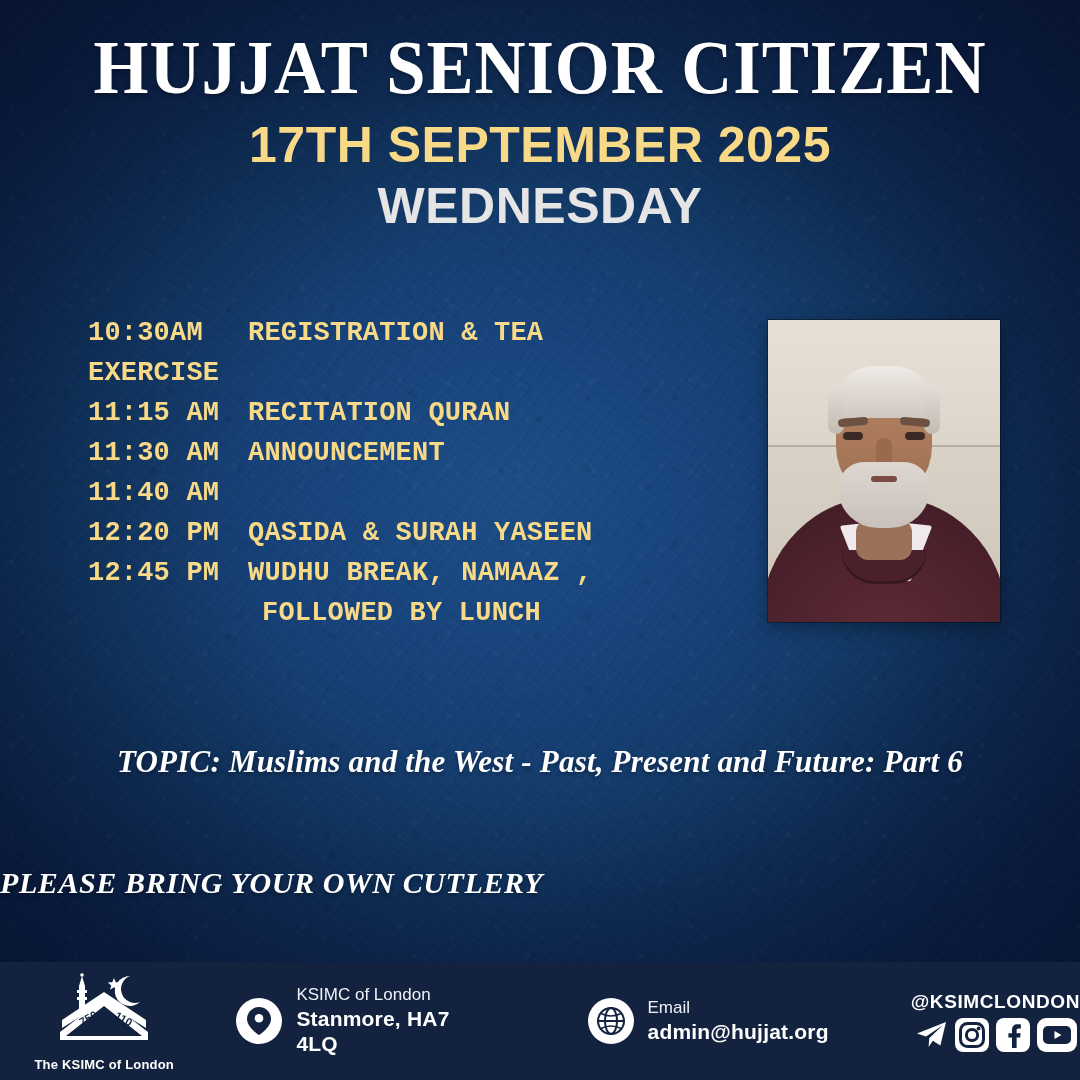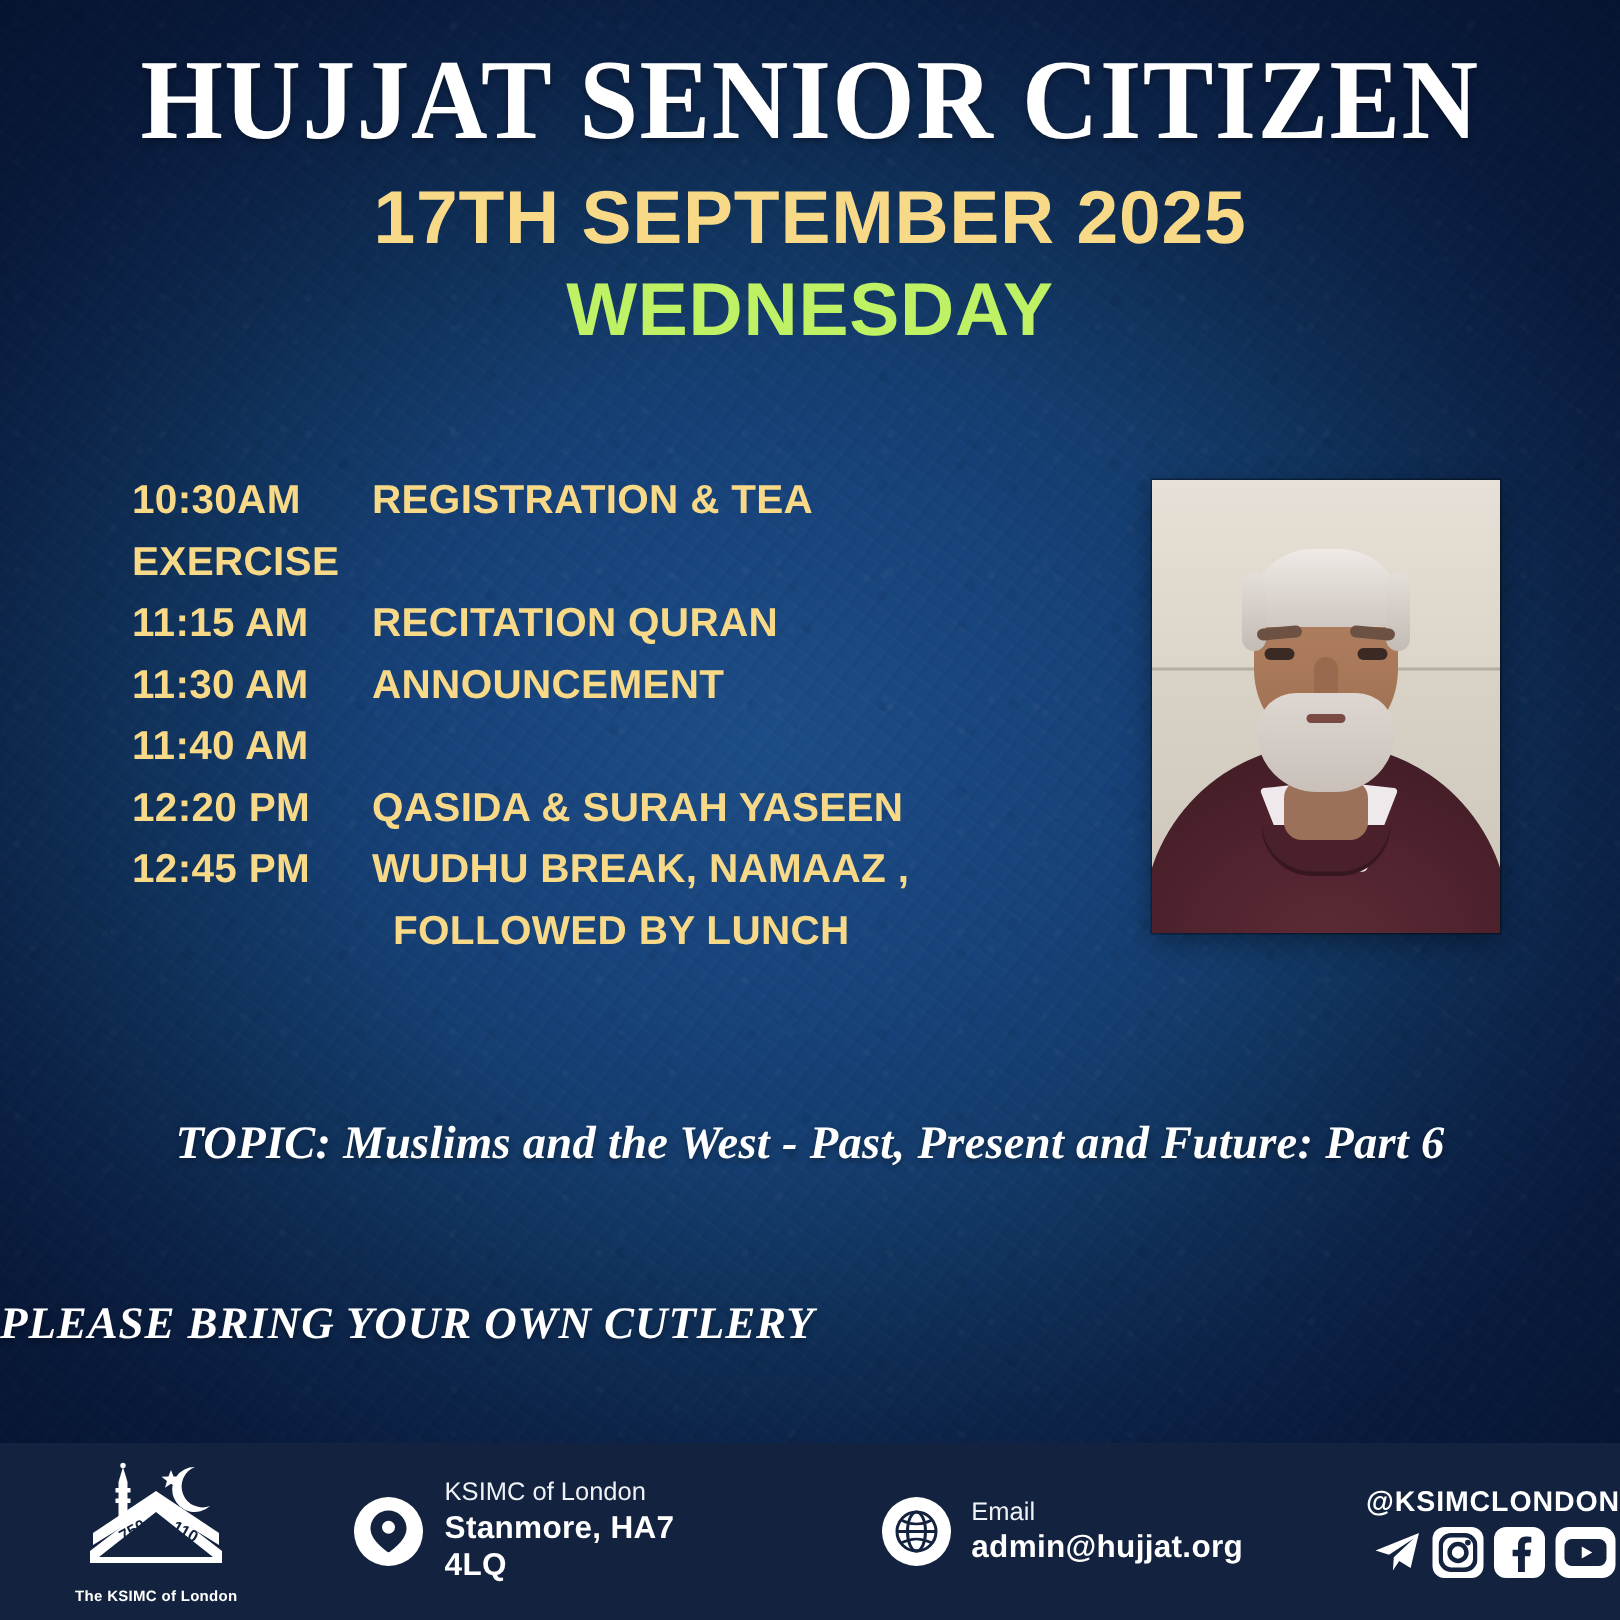--- a/index.html
+++ b/index.html
@@ -71,36 +71,37 @@
     font-size: 50px;
     letter-spacing: .5px;
     color: #f7d987;
     line-height: 1.18;
   }
   .title-day {
     margin: 2px 0 0;
     font-weight: 700;
     font-size: 50px;
     letter-spacing: .5px;
-    color: #bef264;
+    color: #e5e5e5;
     line-height: 1.18;
   }
 
   
   .schedule {
     position: absolute;
     top: 318px;
     left: 88px;
     width: 660px;
   }
   .sched-row {
     display: flex;
     align-items: baseline;
     margin-bottom: 10px;
     color: #f7d987;
+    font-family: Liberation Mono, monospace;
   }
   .sched-time {
     flex: 0 0 160px;
     font-size: 27px;
     font-weight: 700;
     letter-spacing: .2px;
     white-space: nowrap;
   }
   .sched-item {
     flex: 1;
@@ -231,21 +232,21 @@
     align-items: center;
   }
   .f-logo {
     width: 235px;
     display: flex;
     flex-direction: column;
     align-items: center;
     justify-content: center;
   }
   .logo-mark { position: relative; width: 104px; height: 72px; }
-  .logo-cap { font-size: 10px; font-weight: 700; color: #fff; letter-spacing: .2px; margin-top: 15px; }
+  .logo-cap { font-size: 13px; font-weight: 700; color: #fff; letter-spacing: .2px; margin-top: 15px; }
 
   .f-block { display: flex; align-items: center; }
   .f-loc { margin-left: 28px; }
   .f-mail { margin-left: 120px; align-items: center; }
   .circ-icon {
     width: 46px; height: 46px; border-radius: 50%;
     background: #ffffff;
     display: flex; align-items: center; justify-content: center;
     flex: 0 0 auto;
   }

